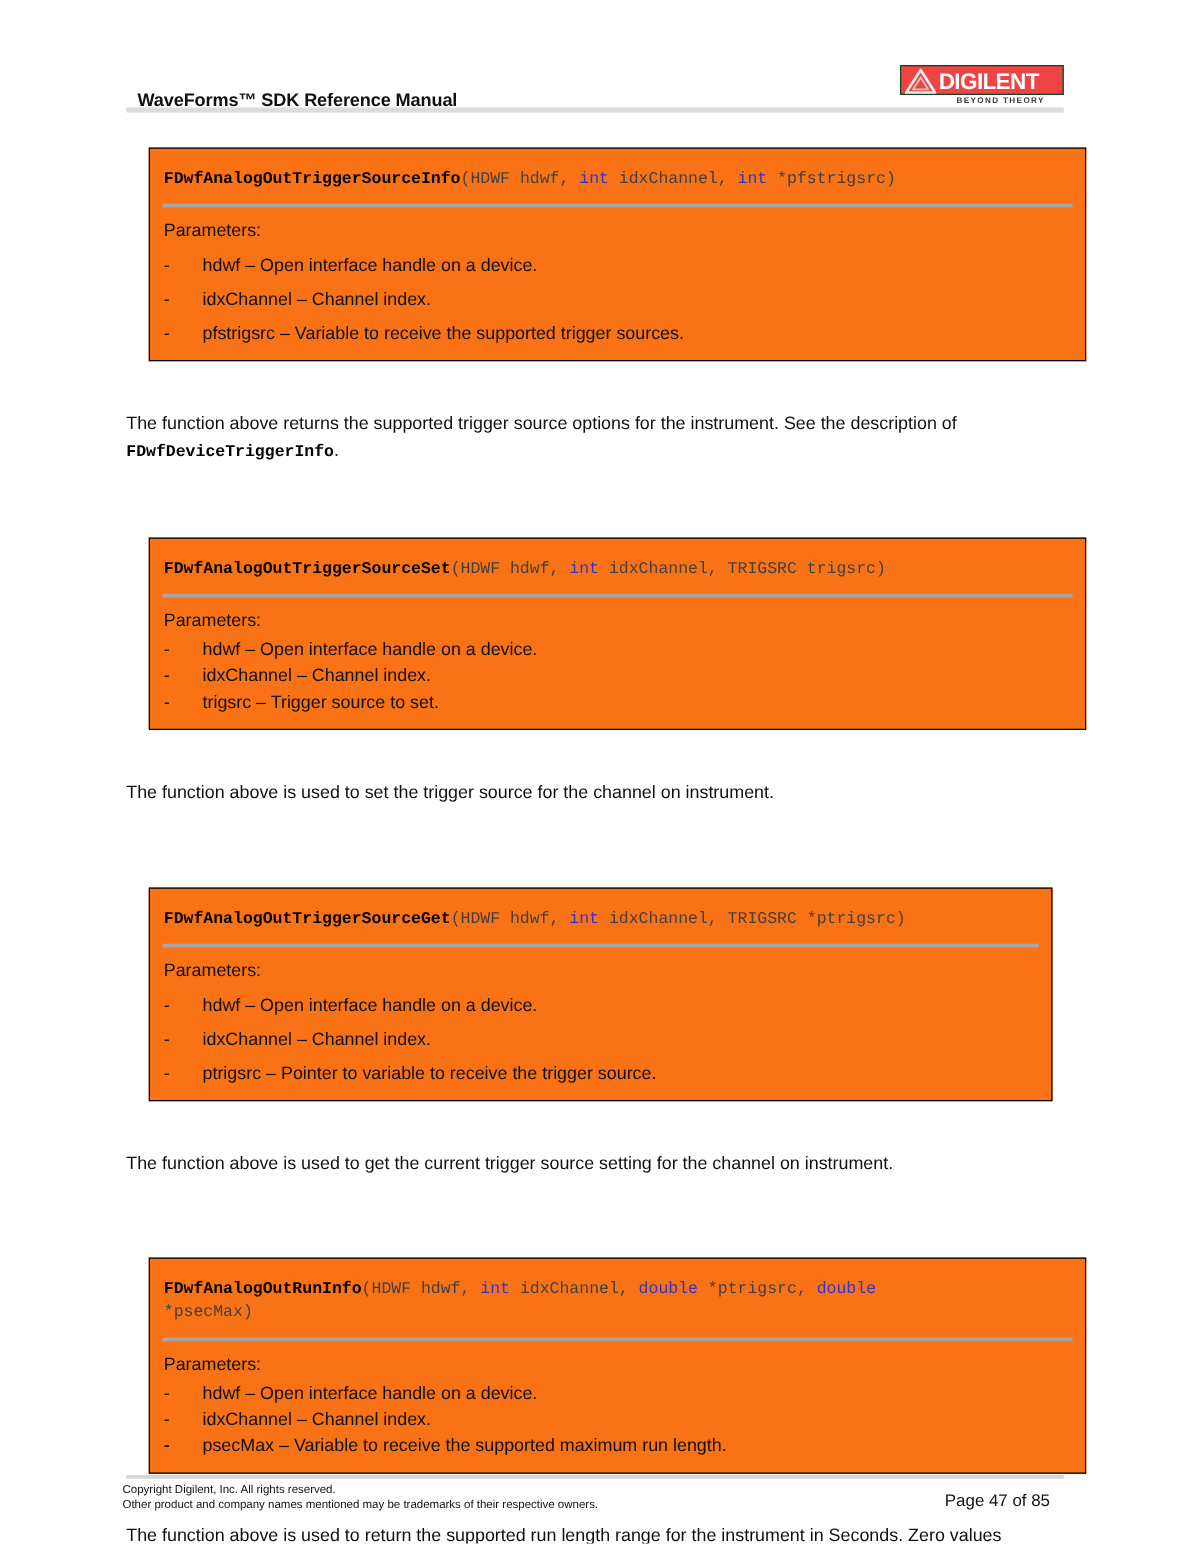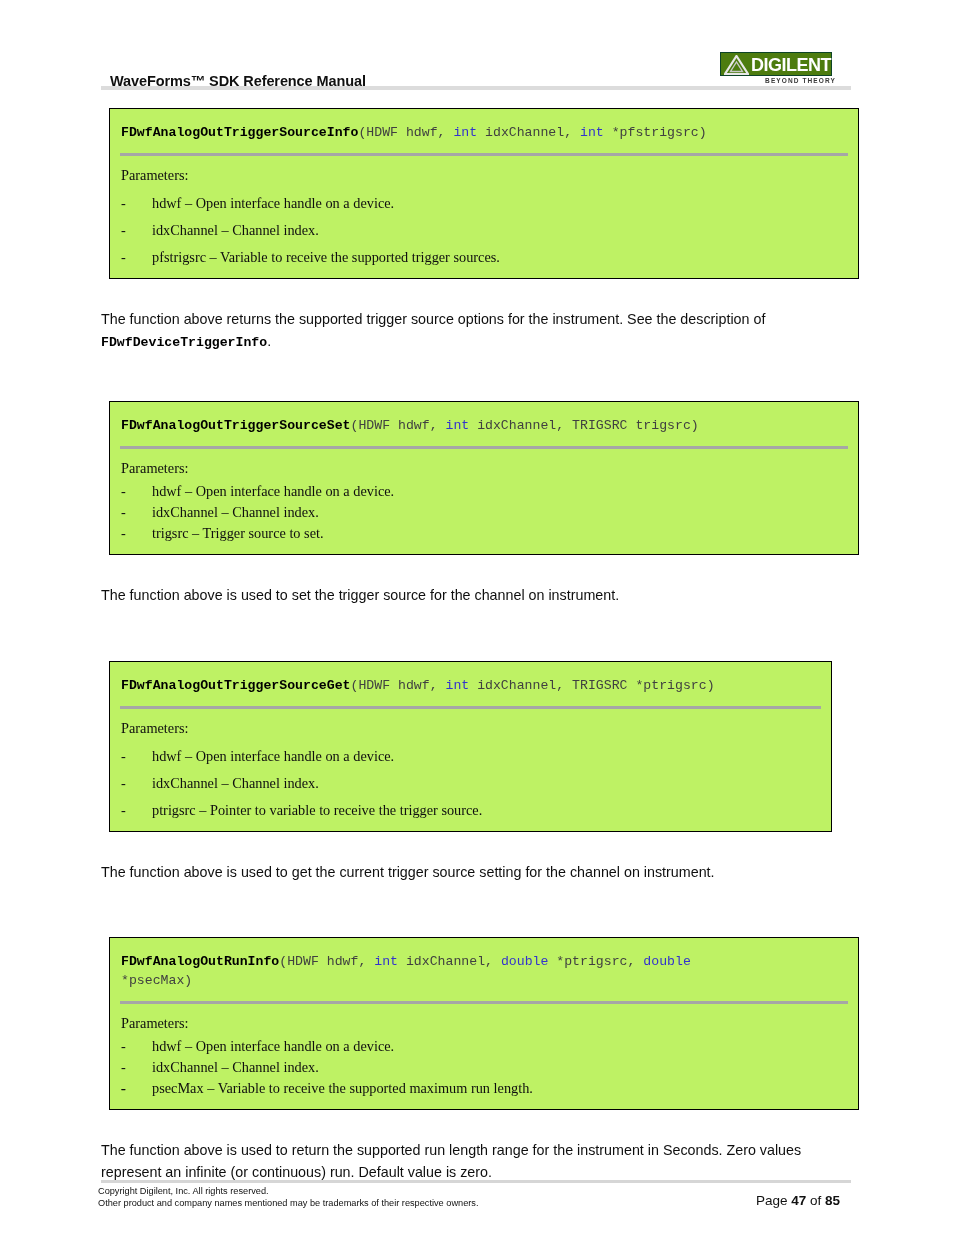--- a/index.html
+++ b/index.html
@@ -44,23 +44,23 @@
     position: absolute;
     right: 0px;
     top: 0px;
     width: 131px;
     height: 33px;
     background: #ffffff;
   }
   .logo-green {
     position: absolute;
     left: 0; top: 0;
-    width: 112px;
+    width: 131px;
     height: 24px;
-    background: #4d7c0f;
+    background: #ef4444;
     border: 1px solid #0d4427;
     box-sizing: border-box;
   }
   .logo-tri {
     position: absolute;
     left: 3px;
     top: 2px;
     width: 25px;
     height: 20px;
   }
@@ -106,23 +106,23 @@
     position: absolute;
     left: 101px;
     top: 100px;
     width: 752px;
   }
 
   
   .fn-box {
     border: 1.4px solid #000000;
     box-sizing: border-box;
-    background: #bef264;
+    background: #f97316;
     padding: 0;
-    margin: 8px;
+    margin: 18px;
   }
   .fn-box.wide   { width: 750px; }
   .fn-box.narrow { width: 723px; }
 
   .fn-sig {
     font-family: "Liberation Mono", monospace;
     font-size: 13.2px;
     line-height: 19px;
     color: #404040;
     padding: 14px 12px 11px 11px;
@@ -136,21 +136,20 @@
   .fn-sig .kw {
     color: #3333cc;
   }
   .fn-sep {
     height: 3px;
     background: #a6a6a6;
     margin: 0 10px 0 10px;
   }
   .fn-params {
     padding: 9px 12px 10px 11px;
-    font-family: Liberation Serif, serif;
   }
   .fn-params .plabel {
     font-size: 14.3px;
     line-height: 21px;
     color: #0f0f0f;
     margin: 0 0 2px 0;
   }
   .fn-params ul {
     list-style: none;
     margin: 0;
@@ -216,21 +215,21 @@
     color: #111111;
   }
   .footer-right {
     position: absolute;
     right: 1px;
     top: 7px;
     font-size: 13.5px;
     color: #111111;
     white-space: nowrap;
   }
-  .footer-right b { font-weight: bold; text-align: center; }
+  .footer-right b { font-weight: normal; text-align: center; }
 </style>
 </head>
 <body>
 
 <div class="page">
 
   <div class="header">
     <div class="header-title">WaveForms™ SDK Reference Manual</div>
 
     <div class="logo">

